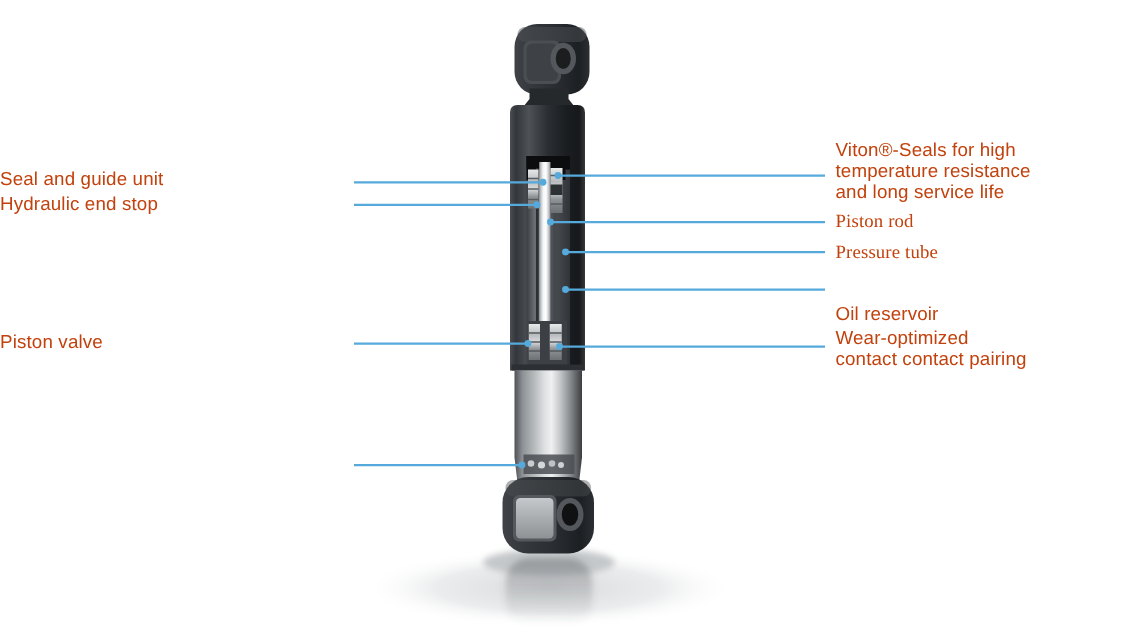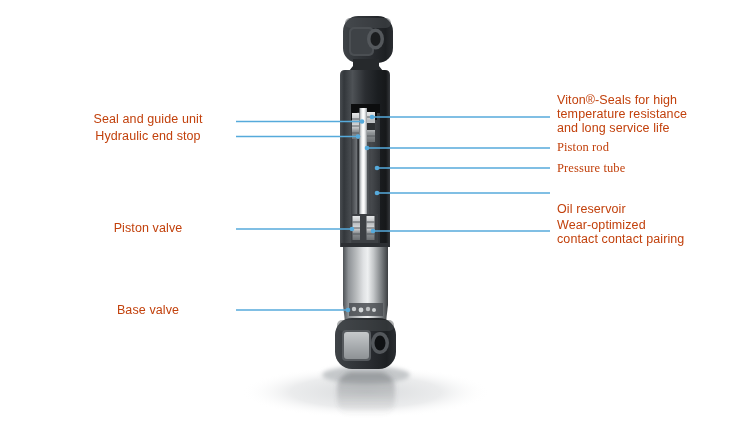--- a/index.html
+++ b/index.html
@@ -12,21 +12,21 @@
   }
   #figure-svg{position:absolute;left:0;top:0;}
   .lbl{
     position:absolute;
     font-size:12.5px;
     line-height:14px;
     color:#c2410c;
     letter-spacing:.1px;
     white-space:pre-line;
   }
-  .lbl-left{left:0;width:230px;text-align:center;margin-left:33px;}
+  .lbl-left{left:0;width:230px;text-align:left;}
   .lbl-right{left:557px;text-align:left;}
   #lbl-seal{top:112px;}
   #lbl-endstop{top:129px;}
   #lbl-pistonvalve{top:221px;}
   #lbl-basevalve{top:303px;}
   #lbl-viton{top:93px;}
   #lbl-pistonrod{top:140px;font-family:Liberation Serif, serif;}
   #lbl-pressuretube{top:161px;font-family:Liberation Serif, serif;}
   #lbl-oilreservoir{top:202px;}
   #lbl-wear{top:218px;}
@@ -221,21 +221,20 @@
       <g>
         <line x1="373" y1="231" x2="550" y2="231"></line>
           <circle cx="373" cy="231" r="2.3" stroke="none"></circle>
       </g>
     </g>
   </svg>
 
   <div class="lbl lbl-left" id="lbl-seal">Seal and guide unit</div>
   <div class="lbl lbl-left" id="lbl-pistonvalve">Piston valve</div>
   <div class="lbl lbl-left" id="lbl-endstop">Hydraulic end stop</div>
-  <div class="lbl lbl-left" id="lbl-basevalve">Base valve</div>
 
   <div class="lbl lbl-right" id="lbl-viton">Viton®-Seals for high
 temperature resistance
 and long service life</div>
   <div class="lbl lbl-right" id="lbl-pistonrod">Piston rod</div>
   <div class="lbl lbl-right" id="lbl-pressuretube">Pressure tube</div>
   <div class="lbl lbl-right" id="lbl-oilreservoir">Oil reservoir</div>
   <div class="lbl lbl-right" id="lbl-wear">Wear-optimized
 contact contact pairing</div>
 

